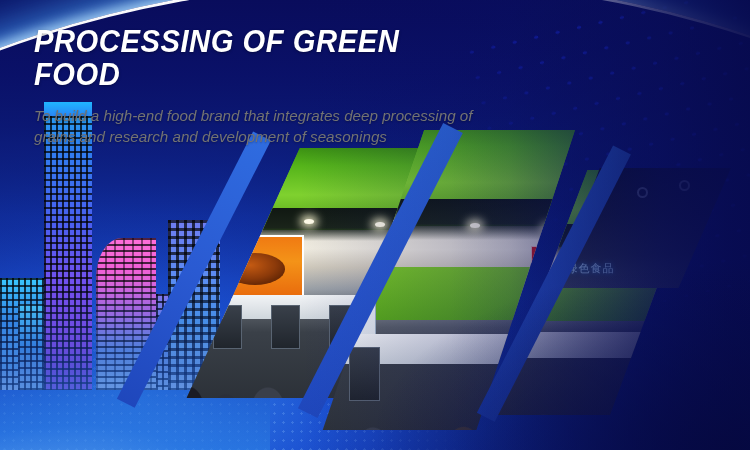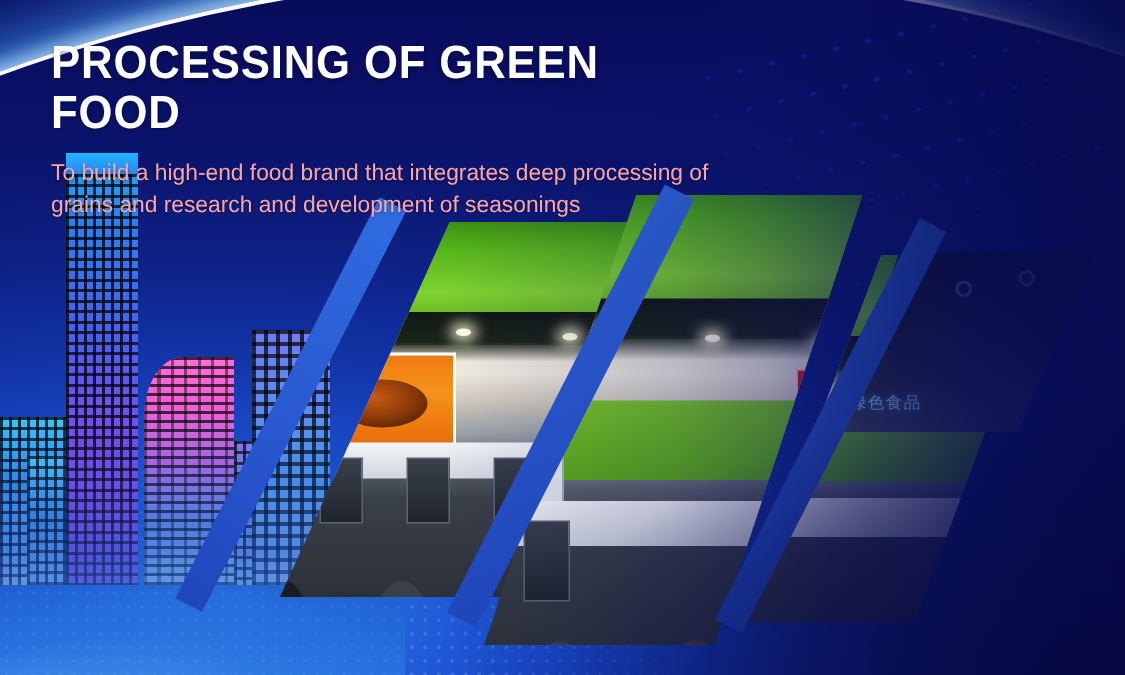--- a/index.html
+++ b/index.html
@@ -137,36 +137,36 @@
       0 -8px 70px 22px rgba(40,130,240,.38);
     transform:rotate(-3deg);
   }
   .arc-glow{
     position:absolute;left:-260px;bottom:-120px;width:900px;height:320px;
     background:radial-gradient(60% 70% at 22% 70%, rgba(180,225,255,.55) 0%, rgba(60,150,245,.22) 45%, rgba(0,0,0,0) 75%);
     transform:rotate(-17deg);
   }
 
   
-  .text-block{position:absolute;left:34px;top:26px;width:470px;z-index:6;}
+  .text-block{position:absolute;left:34px;top:26px;width:470px;z-index:6;font-style:italic;}
   .headline{
     margin:0;
     font-size:31px;line-height:1.06;
     font-weight:bold;
     letter-spacing:.6px;
     color:#ffffff;
     text-transform:uppercase;
     font-family:"Liberation Sans Narrow","Liberation Sans",sans-serif;
     transform:scaleX(.94);transform-origin:left center;
     text-shadow:0 1px 3px rgba(0,0,0,.35);
   }
   .subtext{
     margin:13px 0 0 0;
     font-size:15.2px;line-height:1.42;
-    color:#fca5a5;
+    color:#737373;
     font-weight:normal;
     max-width:452px;
     text-shadow:0 1px 2px rgba(0,0,0,.30);
   }
 
   
   .collage{position:absolute;inset:0;z-index:4;}
   .panel{position:absolute;overflow:hidden;}
   .panel .scene{position:absolute;inset:0;}
 

